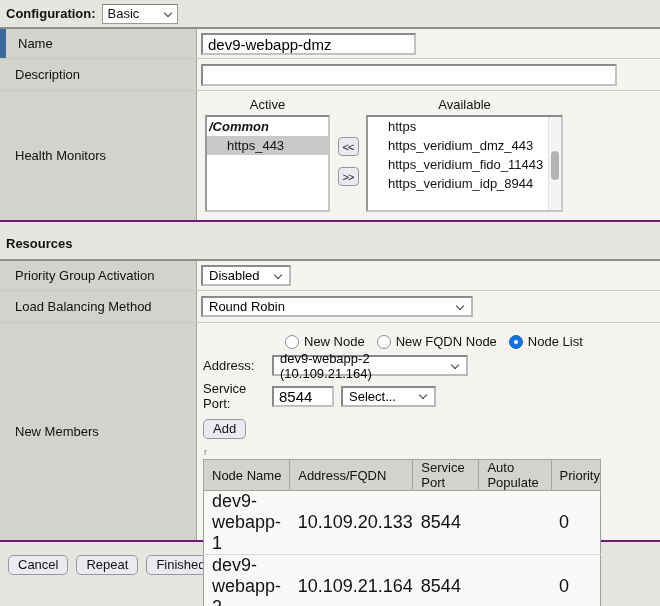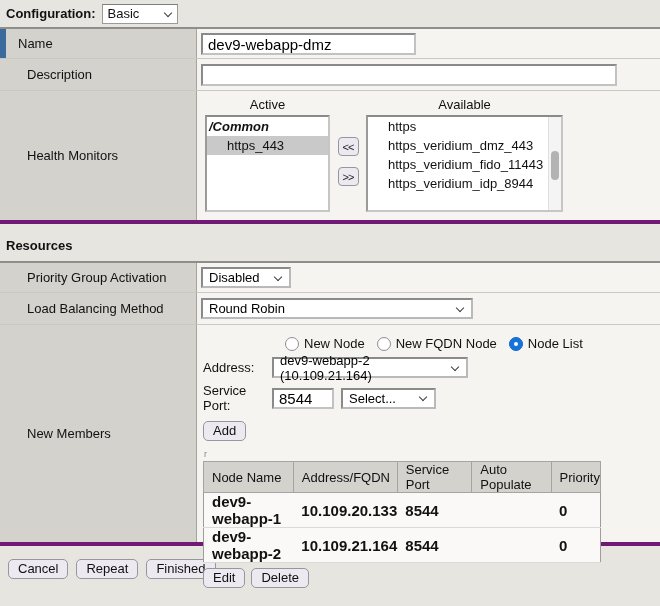--- a/index.html
+++ b/index.html
@@ -16,26 +16,26 @@
   .config-bar { display:flex; align-items:center; height:27px; padding-left:6px; }
   .config-bar b { font-weight:bold; }
   .mini-select {
     margin-left:6px; width:76px; height:20px; background:#fff;
     border:1px solid #9a9a96; border-top-color:#7d7d79;
     display:flex; align-items:center; justify-content:space-between;
     padding:0 5px 0 5px; cursor:default;
   }
 
   
-  .ftable { width:660px; border-top:2px solid #8f8e8a; border-bottom:4px solid #701a75; background:#4d7c0f; }
+  .ftable { width:660px; border-top:2px solid #8f8e8a; border-bottom:2px solid #701a75; background:#4d7c0f; }
   .frow { display:flex; border-bottom:1px solid #c9c8c3; position:relative; }
   .frow:last-child { border-bottom:none; }
   .flabel {
     width:197px; flex:0 0 197px; background:#d3d2cd;
-    border-right:1px solid #a5a49f; padding-left:27px;
+    border-right:1px solid #a5a49f; padding-left:15px;
     display:flex; align-items:center;
   }
   .fvalue { flex:1; position:relative; background:#f5f4f1; }
   .req-strip { position:absolute; left:0; top:0; bottom:0; width:6px; background:#3a6b9c; }
   .flabel.req { padding-left:18px; }
 
   
   .tinput {
     background:#fff; border:2px solid;
     border-color:#8a8a8a #c2c2c2 #c2c2c2 #8a8a8a;
@@ -97,21 +97,21 @@
     cursor:default; font-family:"Liberation Sans", sans-serif;
   }
   .add-btn { margin:8px 0 0 3px; }
   .tbl-mark { font-size:9px; color:#8a8a8a; margin:8px 0 0 4px; height:10px; line-height:10px; }
 
   .members-table { margin:2px 0 0 3px; width:398px; border:1px solid #9e9d99; background:#faf9f7; border-collapse:collapse; }
   .members-table th {
     background:#d3d2cd; font-weight:normal; text-align:left;
     height:22px; padding:0 0 0 8px; border:1px solid #a5a49f; font-size:13px;
   }
-  .members-table td { height:26px; padding:0 0 0 8px; border-bottom:1px solid #dbdad6; font-size:15px;font-weight:bold; }
+  .members-table td { height:26px; padding:0 0 0 8px; border-bottom:1px solid #dbdad6; font-size:18px; }
   .ed-row { margin:5px 0 0 3px; display:flex; }
   .ed-row .btn { margin-right:6px; }
 
   
   .footer { display:flex; margin:13px 0 0 8px; }
   .footer .btn { margin-right:8px; }
 </style>
 </head>
 <body>
 

